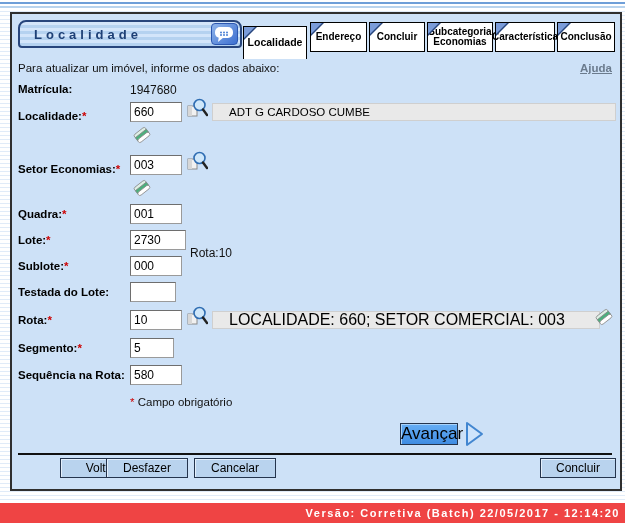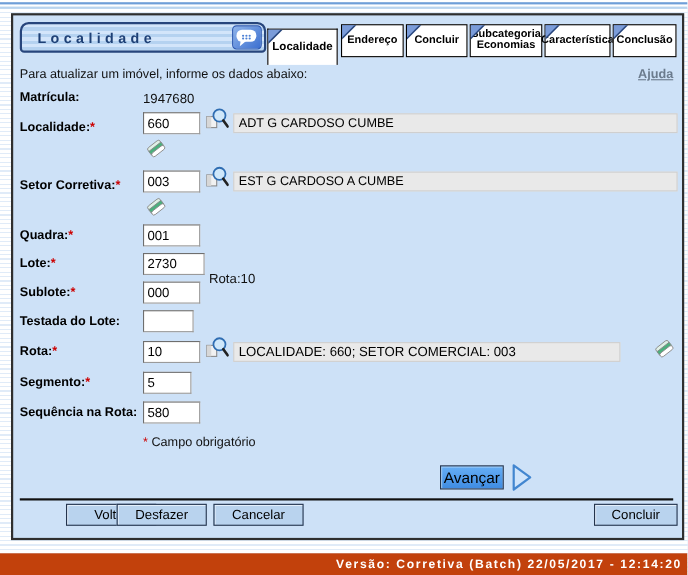--- a/index.html
+++ b/index.html
@@ -56,49 +56,49 @@
   .lbl { position:absolute; font-size:11.5px; font-weight:bold; color:#000; white-space:nowrap; }
   .req { color:#cc0000; }
   .txt { position:absolute; font-size:11.5px; color:#111; white-space:nowrap; }
   .inp {
     position:absolute; height:20px; font-size:12px; font-family:"Liberation Sans",sans-serif;
     padding:1px 3px; background:#fff; color:#000;
     border:1px solid #9a9a9a; border-top-color:#6e6e6e; border-left-color:#6e6e6e;
   }
   .ro {
     position:absolute; height:18px; background:#e9e9e9; border:1px solid #cfcfcf;
-    font-size:11.5px; color:#000; display:flex; align-items:center; padding:0 4px;
+    font-size:11.5px; color:#000; display:flex; align-items:center; padding:0 16px;
     white-space:nowrap; overflow:hidden;
   }
   .icon-btn { position:absolute; cursor:pointer; line-height:0; }
 
   .help-link {
     position:absolute; right:8px; top:48px; font-size:11.5px; font-weight:bold;
     color:#6b7b8d; text-decoration:underline; cursor:pointer;
   }
 
   .sep { position:absolute; left:6px; top:439px; width:594px; height:2px; background:#111; }
 
   .btn {
     position:absolute; height:20px; font-size:12px; color:#000; text-align:center;
     background:#b9d3ee; border:1px solid #24344d;
     box-shadow: inset 1px 1px 0 #e4effb; cursor:pointer;
     font-family:"Liberation Sans",sans-serif;
   }
   .btn-avancar {
     position:absolute; left:388px; top:409px; width:58px; height:22px;
     background:linear-gradient(#66aef5,#3f8ce2); border:1px solid #24344d;
-    box-shadow: inset 1px 1px 0 #a8d2fa; font-size:14px; color:#000; cursor:pointer;
+    box-shadow: inset 1px 1px 0 #a8d2fa; font-size:17px; color:#000; cursor:pointer;
     font-family:"Liberation Sans",sans-serif;
   }
   .arrow-next { position:absolute; left:451px; top:406px; cursor:pointer; line-height:0; }
 
   .footer {
     position:absolute; left:0; top:503px; width:625px; height:20px;
-    background:#c2410c; color:#ffffff; font-size:11px; font-weight:bold;
+    background:#ef4444; color:#ffffff; font-size:11px; font-weight:bold;
     letter-spacing:1.5px; text-align:right; line-height:20px; padding-right:5px;
   }
 </style>
 </head>
 <body>
 
 <div class="top-line-1"></div>
 <div class="top-line-2"></div>
 
 <div class="panel">
@@ -170,31 +170,30 @@
   <span class="icon-btn" style="left:120px; top:111px;">
     <svg width="20" height="20" viewBox="0 0 20 20">
       <g transform="rotate(-38 10 10)">
         <rect x="3" y="5" width="14" height="4" rx="2" fill="#dff0e6" stroke="#8a8a8a" stroke-width="0.8"></rect>
         <rect x="3" y="8" width="14" height="4" fill="#4caf7d" stroke="#8a8a8a" stroke-width="0.8"></rect>
         <rect x="3" y="11" width="14" height="4" rx="2" fill="#ffffff" stroke="#8a8a8a" stroke-width="0.8"></rect>
       </g>
     </svg>
   </span>
 
-  <div class="lbl" style="left:6px; top:149px;"><span>Setor Corretiva:</span><span class="req">*</span></div>
+  <div class="lbl" style="left:6px; top:149px;"><span>Setor Economias:</span><span class="req">*</span></div>
   <input class="inp" style="left: 118px; top: 141px; width: 52px;" value="003">
   <span class="icon-btn" style="left:175px; top:137px;">
     <svg width="21" height="20" viewBox="0 0 21 20">
       <rect x="1" y="8" width="9" height="10" fill="#f1f1f1" stroke="#8a8a8a"></rect>
       <rect x="1" y="8" width="4" height="10" fill="#d7d7d7" stroke="none"></rect>
       <circle cx="12.5" cy="7" r="5.5" fill="#cfe7fa" stroke="#2f6db2" stroke-width="1.6"></circle>
       <line x1="16" y1="11.5" x2="20" y2="17" stroke="#222" stroke-width="2.4" stroke-linecap="round"></line>
     </svg>
   </span>
-  <div class="ro" style="left:200px; top:142px; width:404px;">EST G CARDOSO A CUMBE</div>
   <span class="icon-btn" style="left:120px; top:164px;">
     <svg width="20" height="20" viewBox="0 0 20 20">
       <g transform="rotate(-38 10 10)">
         <rect x="3" y="5" width="14" height="4" rx="2" fill="#dff0e6" stroke="#8a8a8a" stroke-width="0.8"></rect>
         <rect x="3" y="8" width="14" height="4" fill="#4caf7d" stroke="#8a8a8a" stroke-width="0.8"></rect>
         <rect x="3" y="11" width="14" height="4" rx="2" fill="#ffffff" stroke="#8a8a8a" stroke-width="0.8"></rect>
       </g>
     </svg>
   </span>
 
@@ -214,21 +213,21 @@
   <div class="lbl" style="left:6px; top:300px;"><span>Rota:</span><span class="req">*</span></div>
   <input class="inp" style="left: 118px; top: 296px; width: 52px;" value="10">
   <span class="icon-btn" style="left:175px; top:292px;">
     <svg width="21" height="20" viewBox="0 0 21 20">
       <rect x="1" y="8" width="9" height="10" fill="#f1f1f1" stroke="#8a8a8a"></rect>
       <rect x="1" y="8" width="4" height="10" fill="#d7d7d7" stroke="none"></rect>
       <circle cx="12.5" cy="7" r="5.5" fill="#cfe7fa" stroke="#2f6db2" stroke-width="1.6"></circle>
       <line x1="16" y1="11.5" x2="20" y2="17" stroke="#222" stroke-width="2.4" stroke-linecap="round"></line>
     </svg>
   </span>
-  <div class="ro" style="left:200px; top:297px; width:352px; font-size:12px;">LOCALIDADE: 660; SETOR COMERCIAL: 003</div>
+  <div class="ro" style="left:200px; top:297px; width:388px; font-size:16px;">LOCALIDADE: 660; SETOR COMERCIAL: 003</div>
   <span class="icon-btn" style="left:582px; top:293px;">
     <svg width="20" height="20" viewBox="0 0 20 20">
       <g transform="rotate(-38 10 10)">
         <rect x="3" y="5" width="14" height="4" rx="2" fill="#dff0e6" stroke="#8a8a8a" stroke-width="0.8"></rect>
         <rect x="3" y="8" width="14" height="4" fill="#4caf7d" stroke="#8a8a8a" stroke-width="0.8"></rect>
         <rect x="3" y="11" width="14" height="4" rx="2" fill="#ffffff" stroke="#8a8a8a" stroke-width="0.8"></rect>
       </g>
     </svg>
   </span>
 

